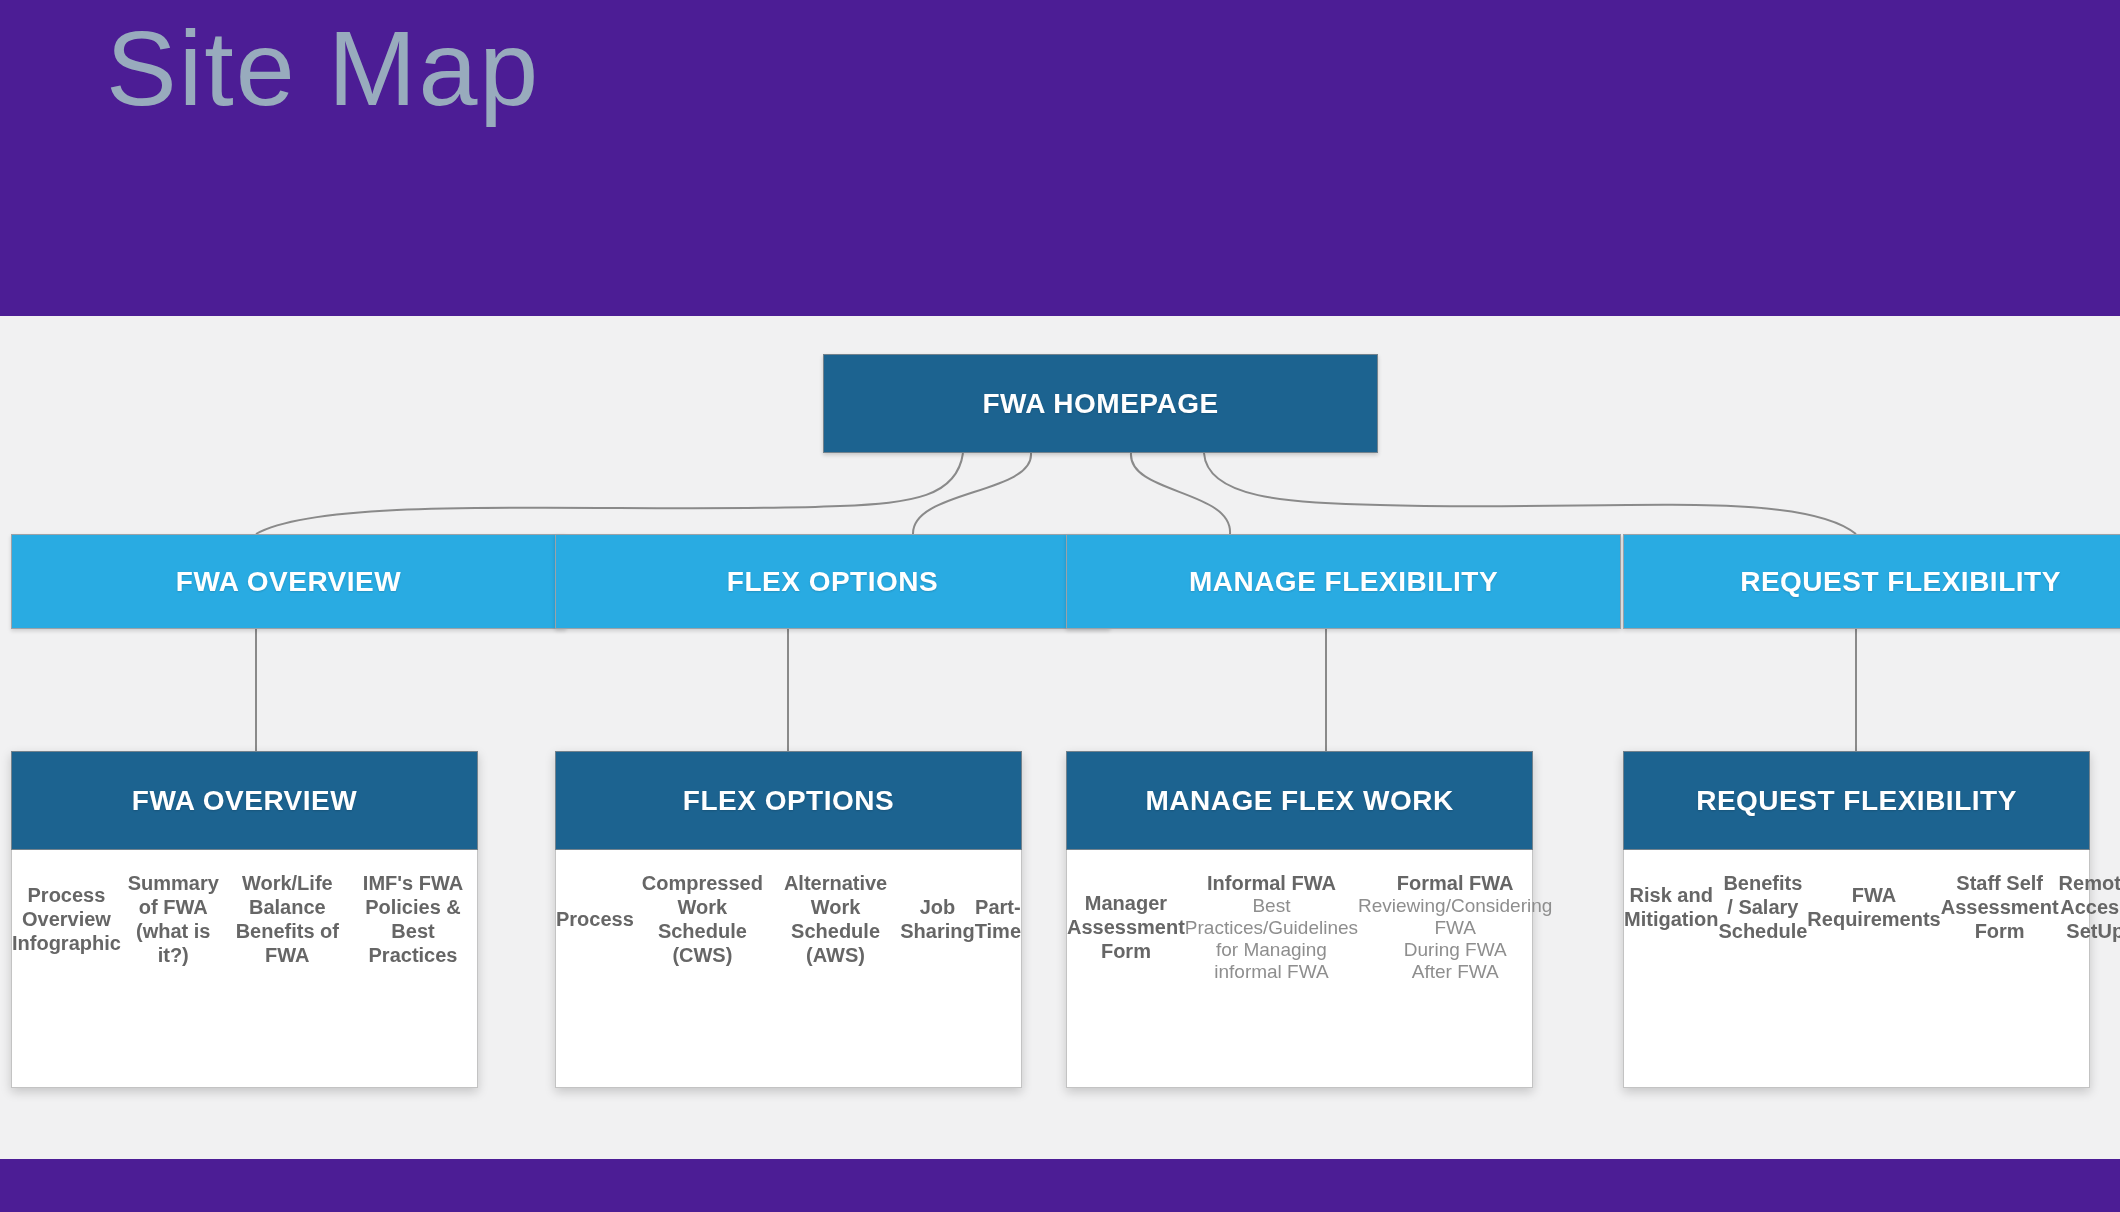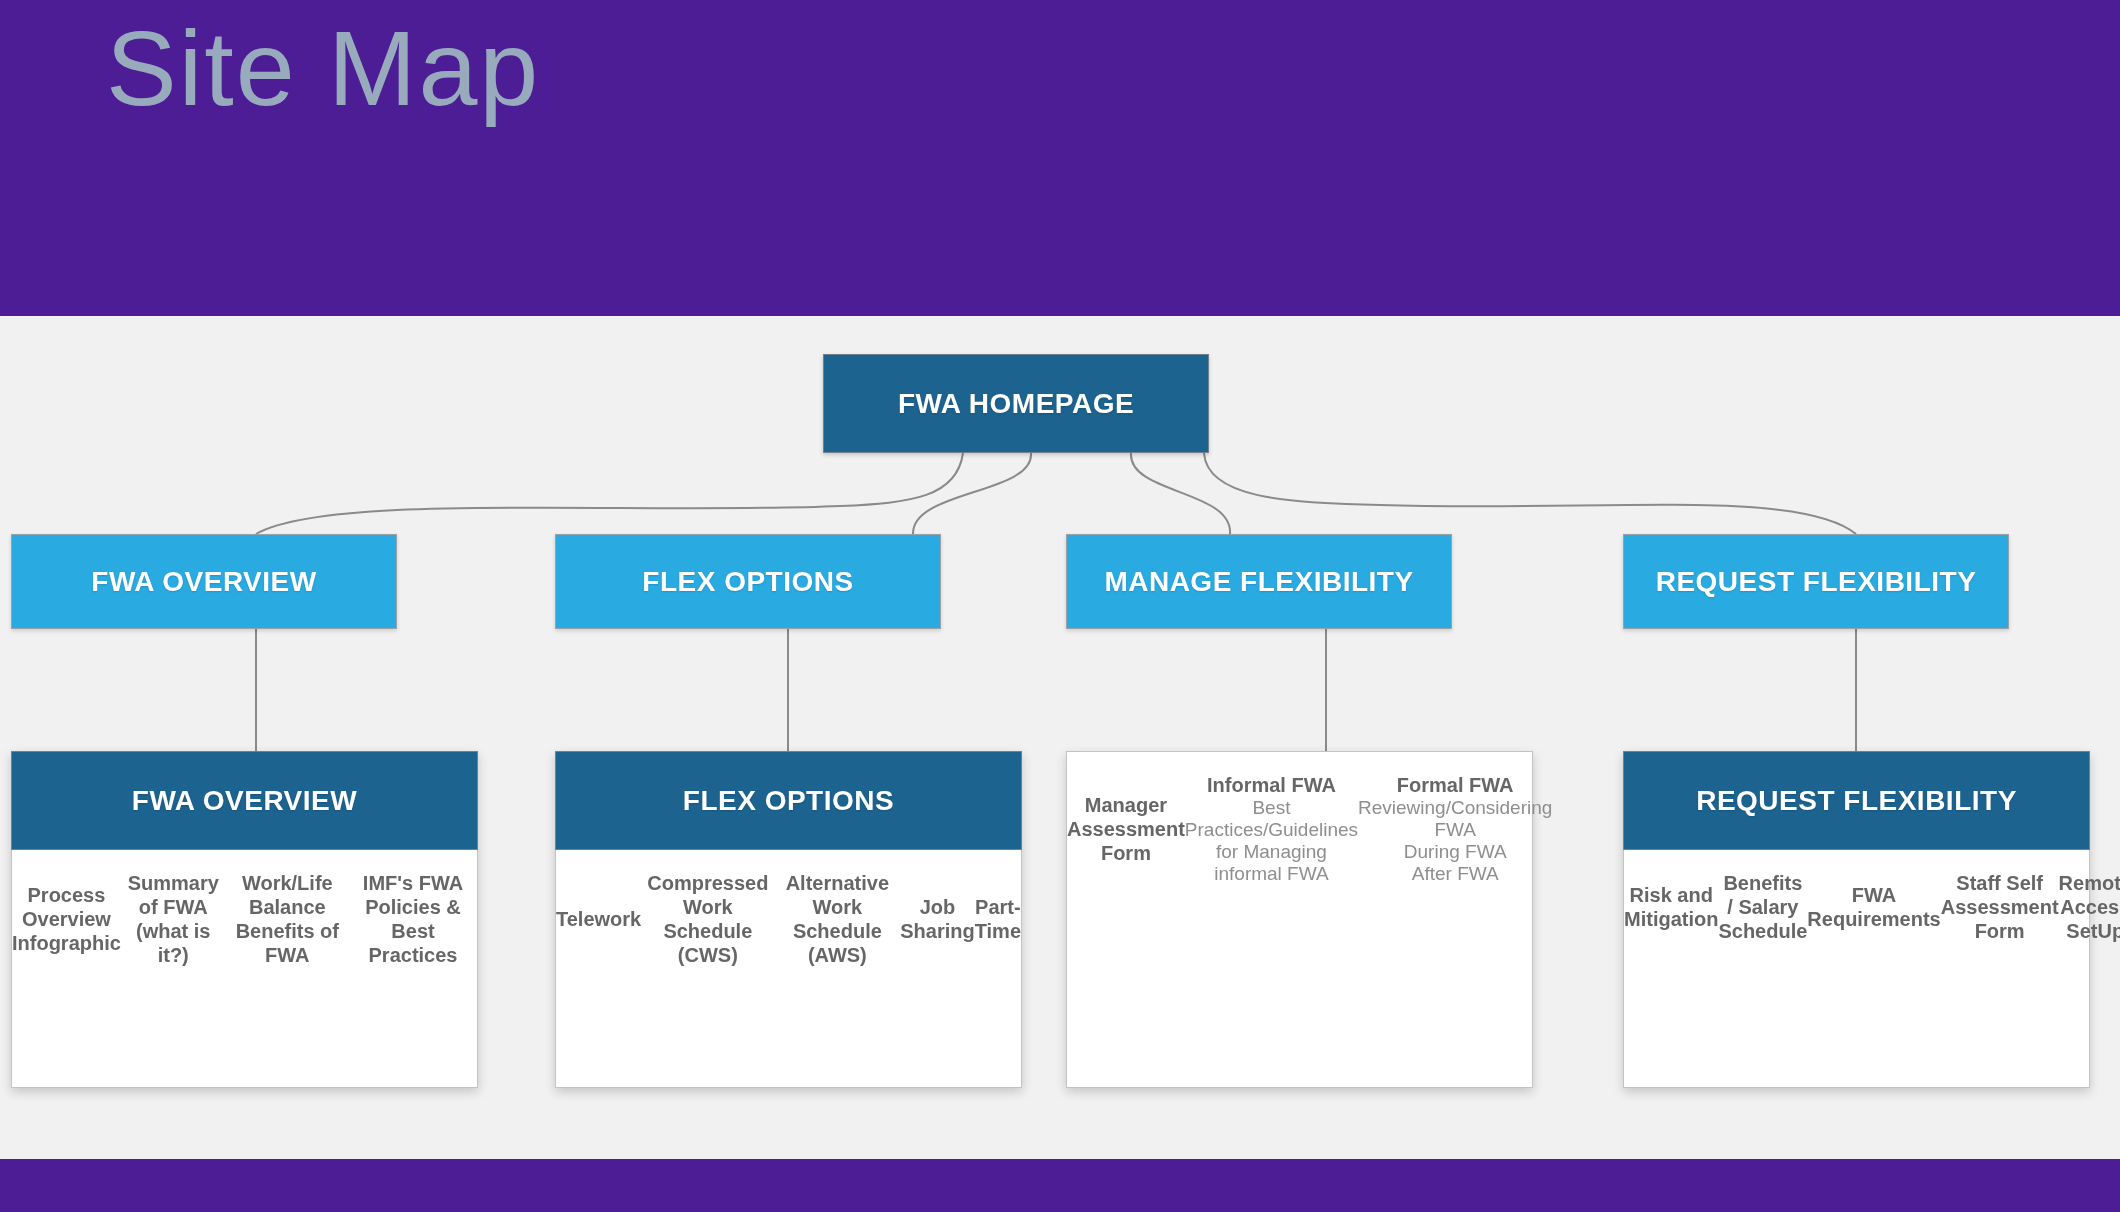--- a/index.html
+++ b/index.html
@@ -28,21 +28,21 @@
     width:2120px;height:1212px;
     pointer-events:none;
   }
   .connectors path, .connectors line{
     stroke:var(--connector-gray,#8a8a8a);
     stroke-width:2;
     fill:none;
   }
   .node{
     position:absolute;
-    width:386px;
+    width:555px;
     display:flex;align-items:center;justify-content:center;
     box-sizing:border-box;
     text-align:center;
   }
   .node-homepage{
     left:823px;top:354px;height:99px;
     background:var(--accent-dark-blue,#1c6390);
     border:1px solid #72828d;
     box-shadow:0 2px 4px rgba(0,0,0,.18);
   }
@@ -153,38 +153,41 @@
       </div>
     </div>
   </div>
 
   <div class="card col-1">
     <div class="card-header">
       <span class="node-label">FLEX OPTIONS</span>
     </div>
     <div class="card-body">
       <div class="group">
-        <div class="item-title">Telework</div>
+        <div class="item-title">Process</div>
       </div>
       <div class="group">
         <div class="item-title">Compressed Work Schedule (CWS)</div>
       </div>
       <div class="group">
         <div class="item-title">Alternative Work Schedule (AWS)</div>
       </div>
       <div class="group">
         <div class="item-title">Job Sharing</div>
       </div>
       <div class="group">
         <div class="item-title">Part-Time</div>
       </div>
     </div>
   </div>
 
   <div class="card col-2">
+    <div class="card-header">
+      <span class="node-label">MANAGE FLEX WORK</span>
+    </div>
     <div class="card-body">
       <div class="group">
         <div class="item-title">Manager Assessment Form</div>
       </div>
       <div class="group">
         <div class="item-title">Informal FWA</div>
         <div class="item-sub">Best Practices/Guidelines</div>
         <div class="item-sub">for Managing informal FWA</div>
       </div>
       <div class="group">

